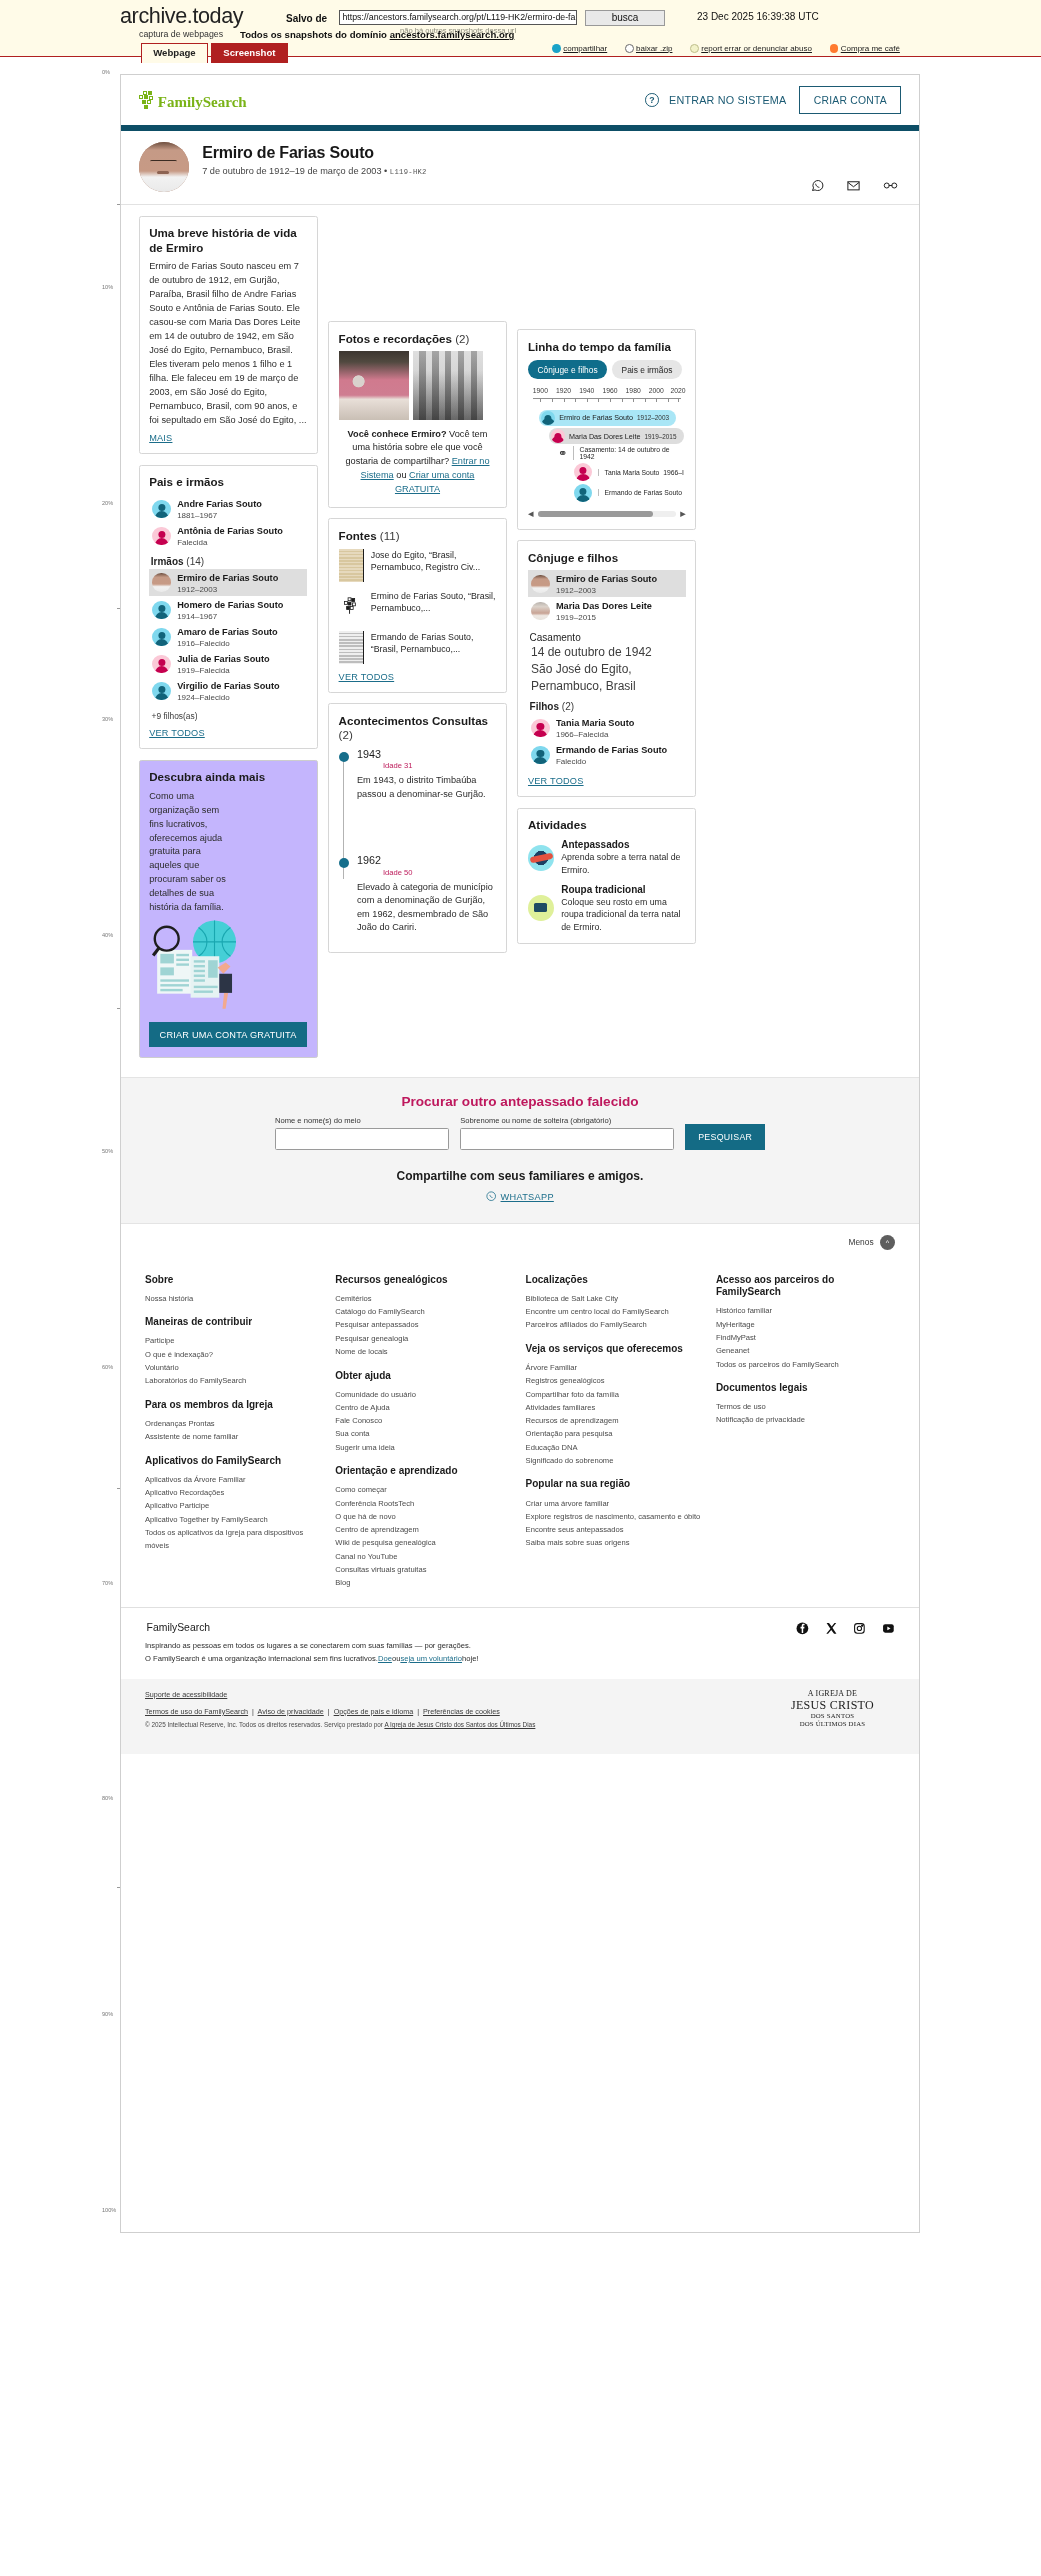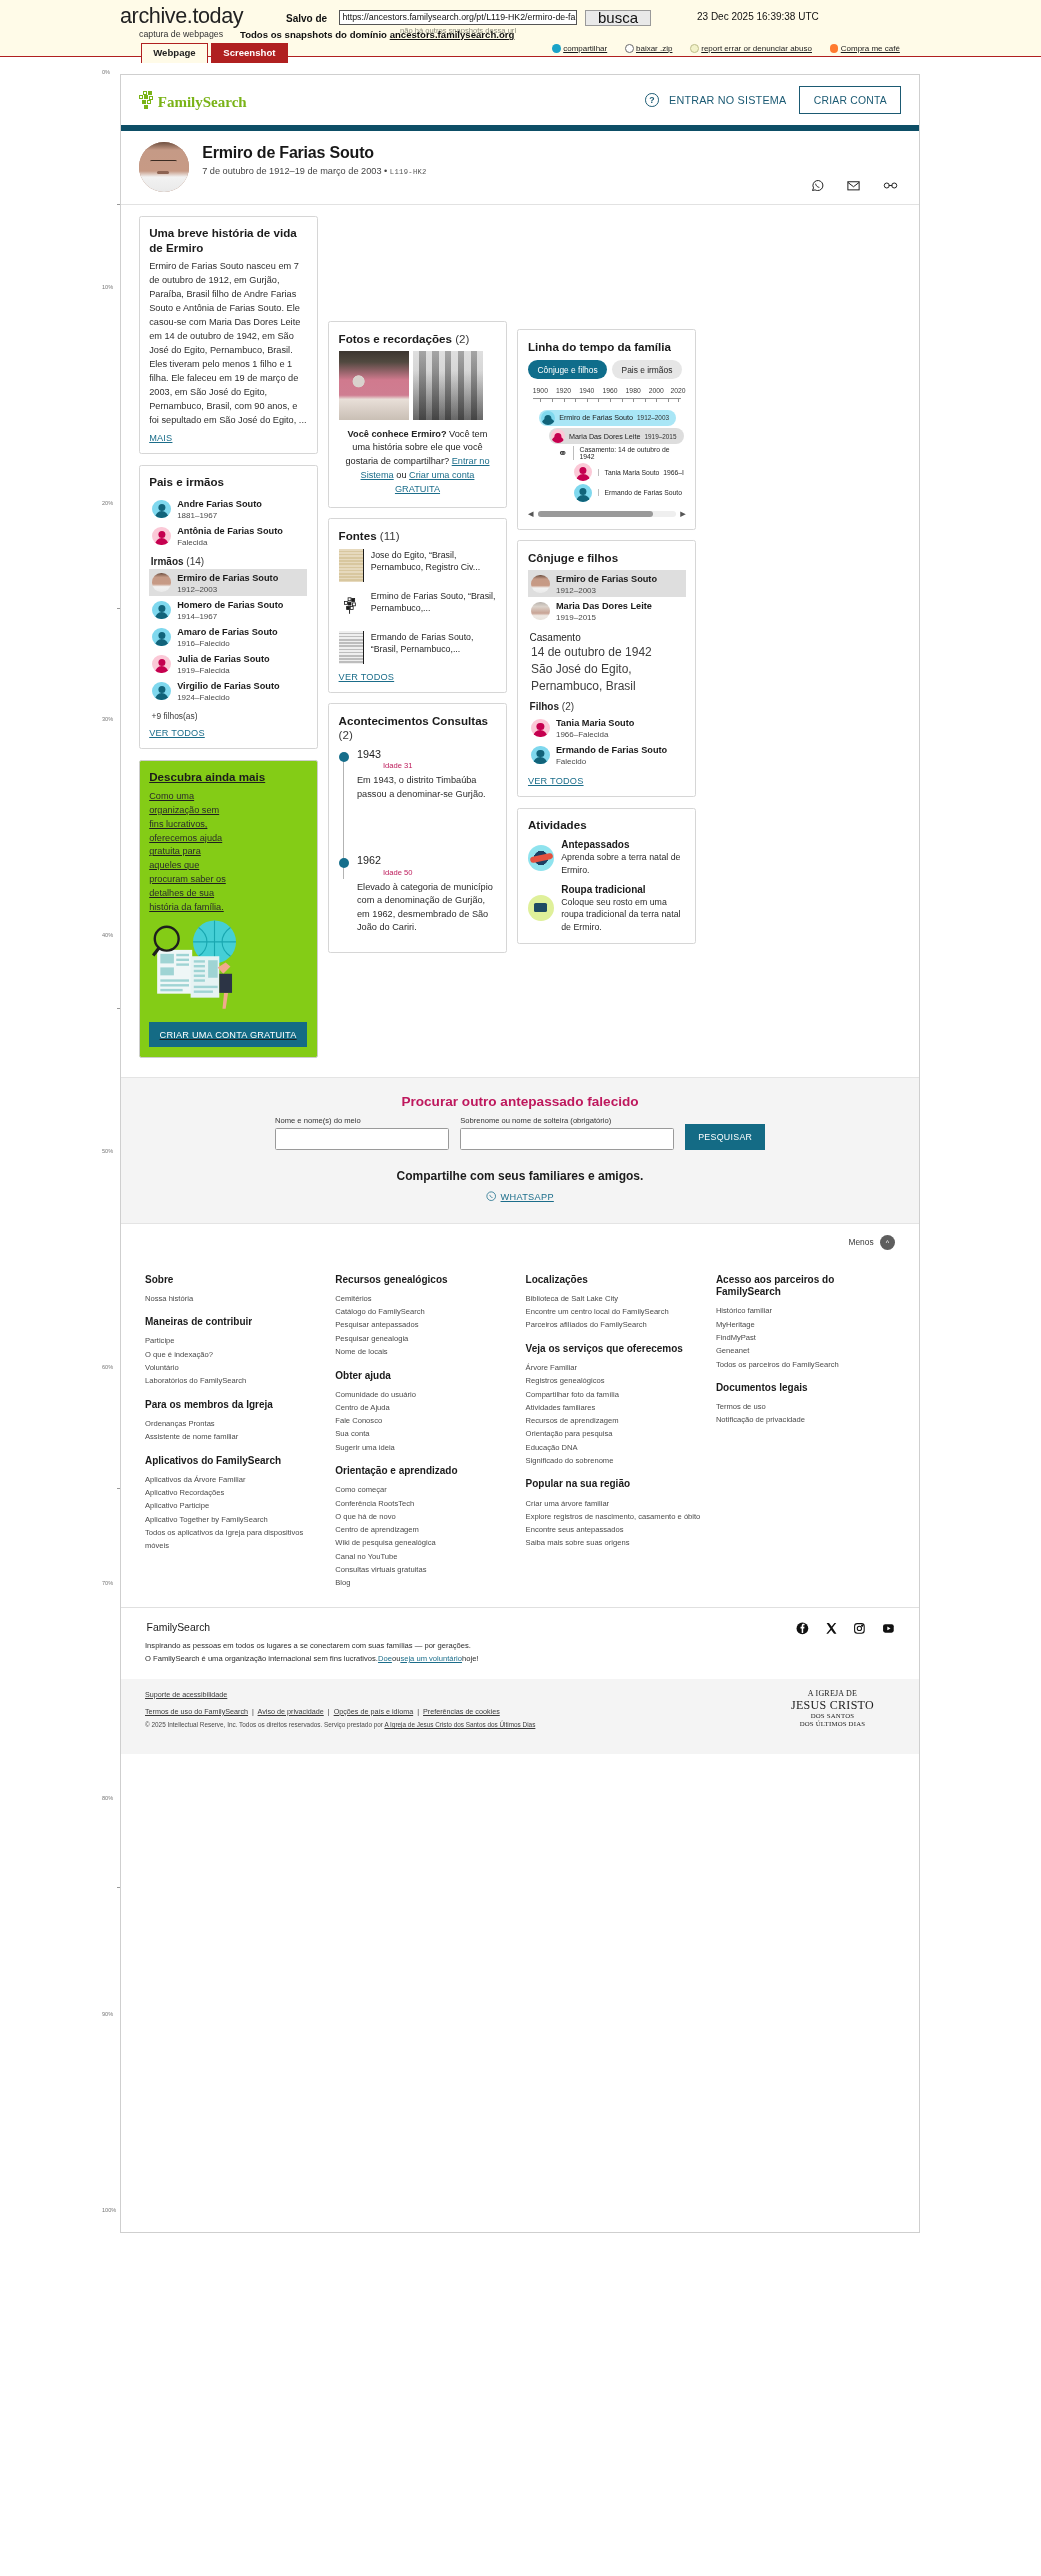--- a/index.html
+++ b/index.html
@@ -29,22 +29,22 @@
   }
   #ab-tabs .tab.red { background:#b02020; color:#fff; }
   #ab-savedlbl { position:absolute; left:286px; top:12.8px; font-size:10px; font-weight:bold; color:#111; }
   #ab-url {
     position:absolute; left:339px; top:9.6px; width:238px; height:15px;
     border:0.8px solid #555; background:#fff; font-size:8.8px; padding:1.6px 2.4px;
     white-space:nowrap; overflow:hidden; color:#111;
   }
   #ab-nosnap { position:absolute; left:400px; top:26px; font-size:7.6px; color:#8a8a7a; }
   #ab-busca {
-    position:absolute; left:585px; top:9.6px; width:66px; height:16px;
-    border:0.8px solid #999; background:#e9e9e9; font-size:15px;
+    position:absolute; left:585px; top:9.6px; width:80px; height:16px;
+    border:0.8px solid #999; background:#e9e9e9; font-size:10px;
     display:flex; align-items:center; justify-content:center; color:#111;
   }
   #ab-date { position:absolute; left:697px; top:11.2px; font-size:10px; color:#111; }
   #ab-all { position:absolute; left:240px; top:29px; font-size:9.6px; font-weight:bold; color:#111; }
   #ab-all a { color:#111; }
   #ab-actions { position:absolute; left:552px; top:44px; display:flex; gap:17.6px; font-size:8px; }
   #ab-actions .act { display:flex; align-items:center; gap:2.4px; }
   #ab-actions .act span.lnk { text-decoration:underline; color:#1a1a1a; }
   .dot { width:8.8px; height:8.8px; border-radius:50%; display:inline-block; }
 
@@ -147,21 +147,21 @@
   .pav.photo::after, .pav.photo::before, .pav.photo2::after, .pav.photo2::before { display:none; }
   .pinfo { min-width:0; }
   .pname { font-size:9.2px; font-weight:bold; color:#1b1b1b; line-height:1.25; }
   .pdate { font-size:8px; color:#4a4a4a; margin-top:0.8px; }
   .sub-h { font-size:10px; font-weight:bold; margin:6.4px 0 2.4px 1.6px; }
   .sub-h .cnt { font-weight:normal; color:#3b3b3b; }
   .plusnote { font-size:8.4px; color:#3a3a3a; margin:6.4px 0 0 2.4px; }
   .verlink { display:block; margin-top:7.2px; font-size:9.2px; color:#1b6d8a; letter-spacing:0.2px; }
 
   
-  .discover { background:#84cc16; border:0.8px solid #cdcdcd;text-decoration:underline; }
+  .discover { background:#c4b5fd; border:0.8px solid #cdcdcd; }
   .discover .wrap { display:flex; gap:3.2px;flex-direction:column; }
   .discover p { font-size:9.2px; line-height:1.5; margin:0; color:#2b2b2b; width:86px; }
   .discover .art { flex:1; position:relative; height:94px; }
   .dbtn {
     margin-top:8.8px; background:#146b85; color:#fff; font-size:9.2px; letter-spacing:0.2px;
     padding:7.2px 0; text-align:center; width:100%;
   }
 
   
   .thumbs { display:flex; gap:4px; margin:1.6px 0 7.2px 0; }

